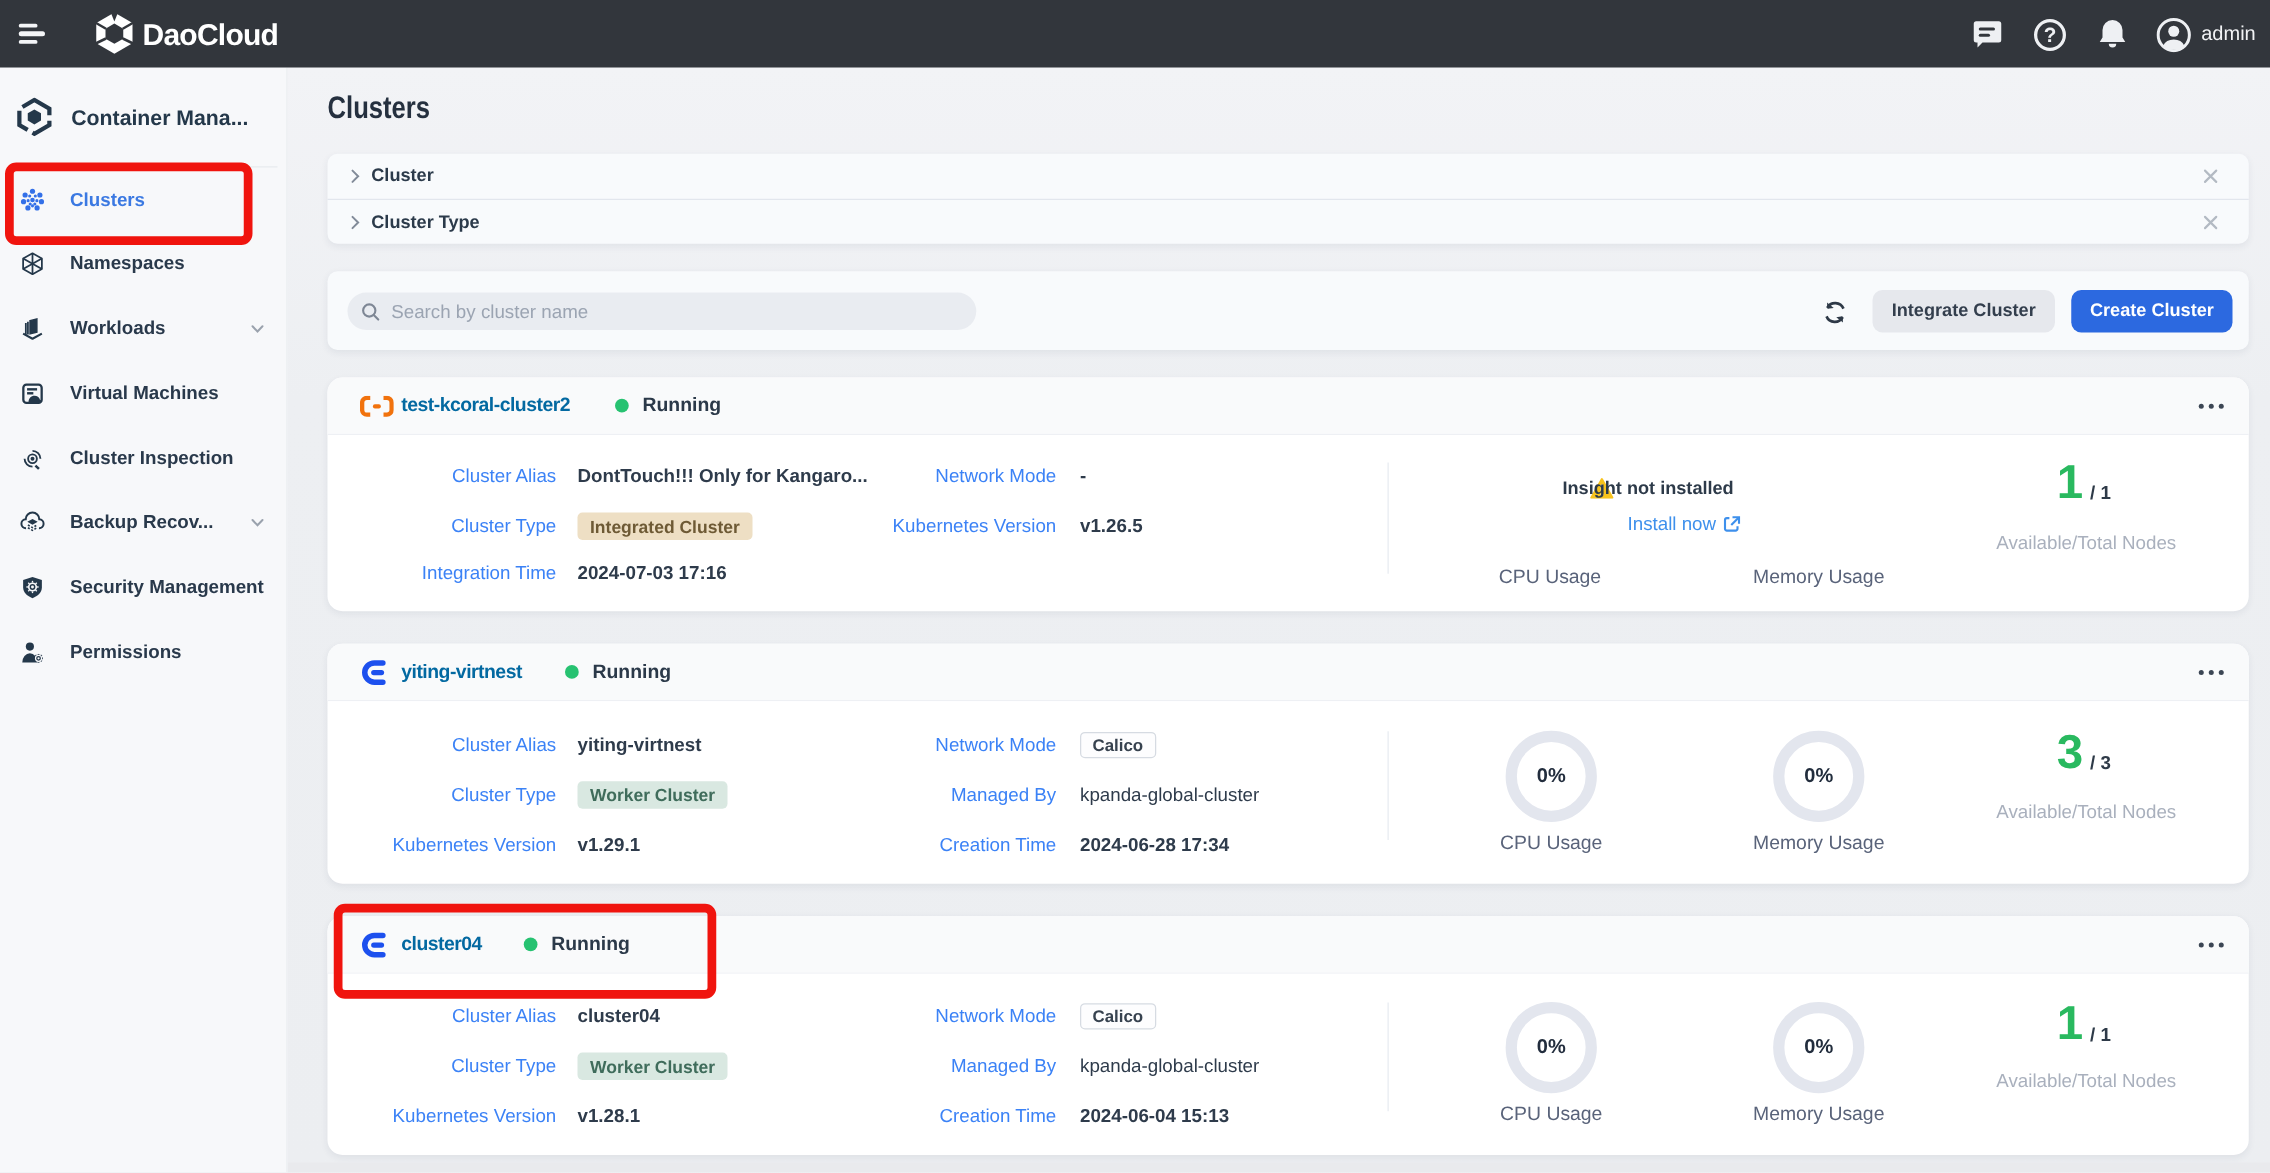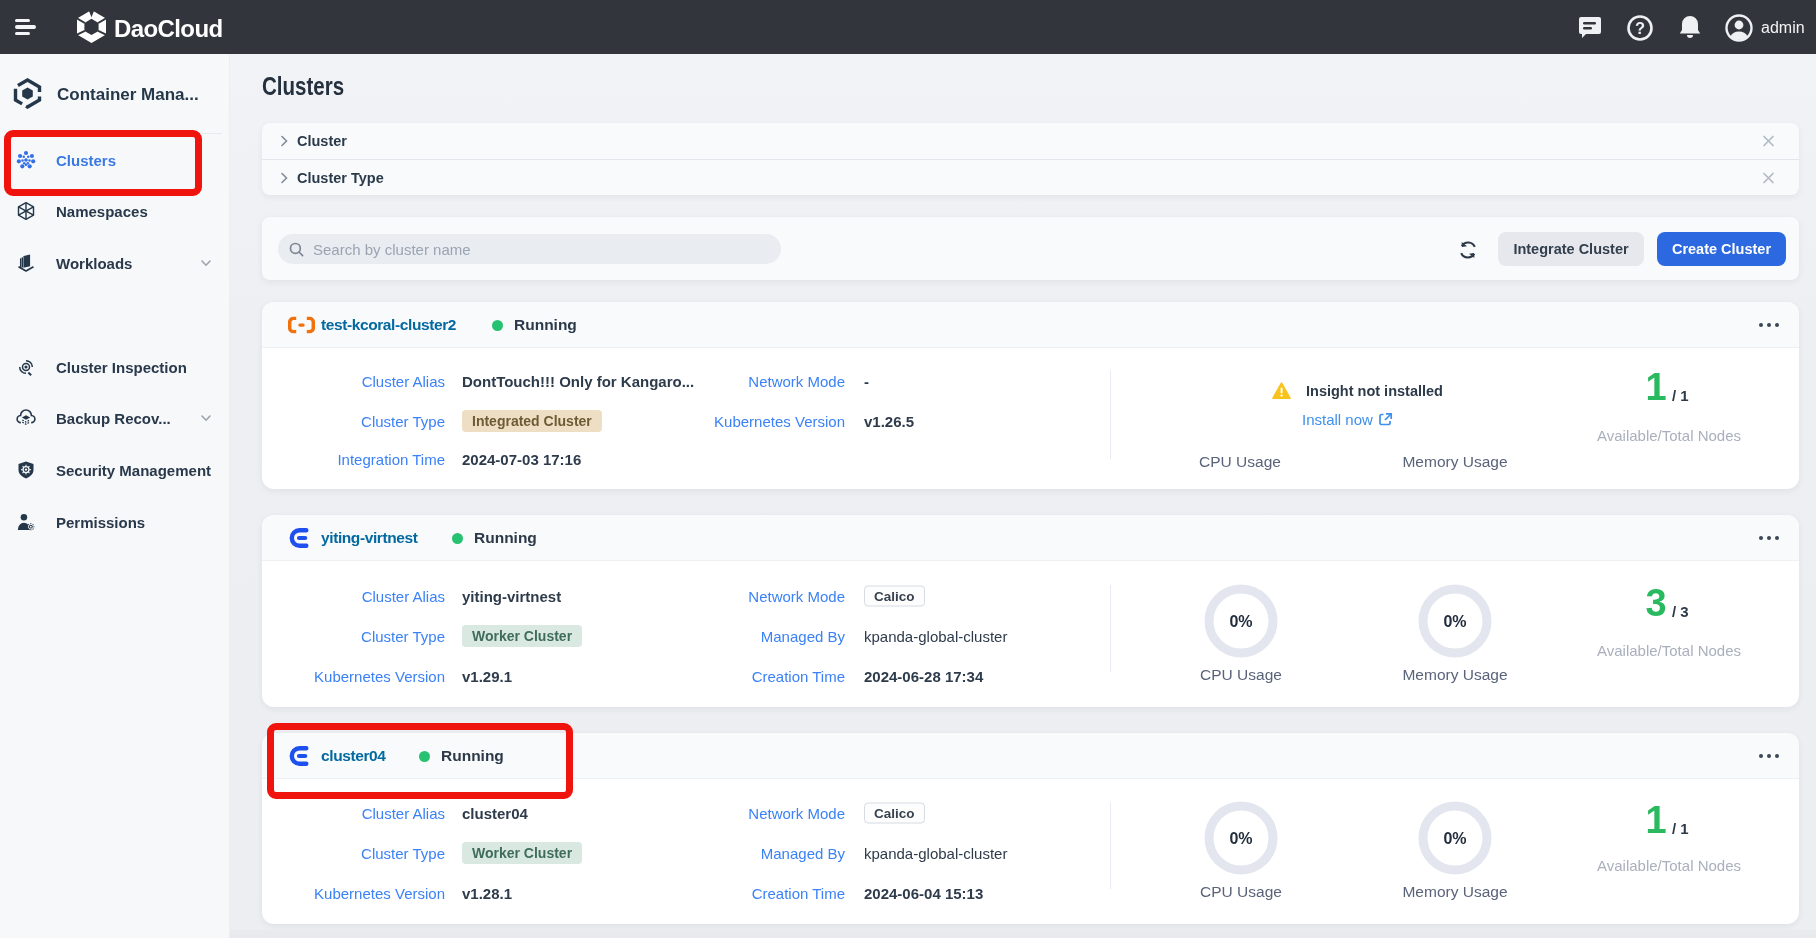--- a/index.html
+++ b/index.html
@@ -148,20 +148,29 @@
         <path d="M5.6 6.4 v12" stroke-width="1.7"></path>
         <path d="M3 16.6 l9 5 l9 -5" stroke-width="2" stroke-linejoin="round"></path>
       </g>
     </svg>
     <div class="navtxt">Workloads</div>
     <svg class="navchev" viewBox="0 0 14 14">
         <path d="M3 5 l4 4.2 L11 5" fill="none" stroke="#9aa2ad" stroke-width="1.6" stroke-linecap="round"></path>
       </svg>
   </div>
 
+  <div class="navitem" style="top:235px;">
+    <svg class="navico" viewBox="0 0 24 24">
+      <rect x="3.2" y="3.2" width="17.6" height="17.6" rx="3" fill="none" stroke="#24384a" stroke-width="2.2"></rect>
+      <rect x="6.8" y="6.6" width="9.6" height="2.3" fill="#24384a"></rect>
+      <rect x="6.8" y="10.4" width="6" height="2.3" fill="#24384a"></rect>
+      <path d="M8.2 20 c0 -3.4 2.4 -6 5.7 -6 c2.6 0 4.6 1.5 5.3 3.8 c0.8 0.3 1.3 1 1.3 2.2 z" fill="#24384a"></path>
+    </svg>
+    <div class="navtxt">Virtual Machines</div>
+  </div>
 
   <div class="navitem" style="top:338px;">
     <svg class="navico" viewBox="0 0 24 24">
       <path d="M5.8 17.5 a4.3 4.3 0 0 1 -0.3 -8.6 a6.4 6.4 0 0 1 13 0 a4.3 4.3 0 0 1 -0.3 8.6" fill="none" stroke="#24384a" stroke-width="1.9"></path>
       <polygon points="12,8.6 17,11.4 12,14.2 7,11.4" fill="#24384a"></polygon>
       <path d="M7.6 14.4 l4.4 2.5 l4.4 -2.5 M7.6 17 l4.4 2.5 l4.4 -2.5" fill="none" stroke="#24384a" stroke-width="1.5" stroke-dasharray="2 1.6"></path>
     </svg>
     <div class="navtxt">Backup Recov...</div>
     <svg class="navchev" viewBox="0 0 14 14">
         <path d="M3 5 l4 4.2 L11 5" fill="none" stroke="#9aa2ad" stroke-width="1.6" stroke-linecap="round"></path>
@@ -286,21 +295,21 @@
   <div class="val" style="left:602px;top:79px;">-</div>
   <div class="lbl" style="right:954px;top:119px;">Kubernetes Version</div>
   <div class="val" style="left:602px;top:119px;">v1.26.5</div>
   <div class="vdiv" style="left:848px;top:68px;height:89px;"></div>
 
   <svg class="abs" style="left:1010px;top:80px;" width="19" height="17" viewBox="0 0 19 17">
     <path d="M9.5 1.2 L18 16.2 H1 Z" fill="#f8c31d" stroke="#f8c31d" stroke-width="1.6" stroke-linejoin="round"></path>
     <rect x="8.6" y="5.5" width="1.9" height="6" rx="0.9" fill="#fff"></rect>
     <circle cx="9.55" cy="13.6" r="1.15" fill="#fff"></circle>
   </svg>
-  <div class="abs" style="left:1044px;top:81px;font-size:14.5px;font-weight:600;color:#2d3a49;">Insight not installed</div>
+  <div class="abs" style="left:988px;top:81px;font-size:14.5px;font-weight:600;color:#2d3a49;">Insight not installed</div>
   <div class="abs" style="left:1040px;top:109px;font-size:15px;font-weight:400;color:#3e90ec;">Install now</div>
   <svg class="abs" style="left:1116px;top:110px;" width="15" height="15" viewBox="0 0 15 15">
     <path d="M5.5 2.5 h-2 a1.5 1.5 0 0 0 -1.5 1.5 v7 a1.5 1.5 0 0 0 1.5 1.5 h7 a1.5 1.5 0 0 0 1.5 -1.5 v-2" fill="none" stroke="#3e90ec" stroke-width="1.7"></path>
     <path d="M8 1.8 h5.2 v5.2" fill="none" stroke="#3e90ec" stroke-width="1.7"></path>
     <line x1="13" y1="2" x2="7" y2="8" stroke="#3e90ec" stroke-width="1.7"></line>
   </svg>
   <div class="usagelbl" style="left:978px;top:160px;">CPU Usage</div>
   <div class="usagelbl" style="left:1193px;top:160px;">Memory Usage</div>
   <div class="bignum" style="left:1394px;top:85px;">1</div>
   <div class="slash" style="left:1410px;top:93px;">/ 1</div>

